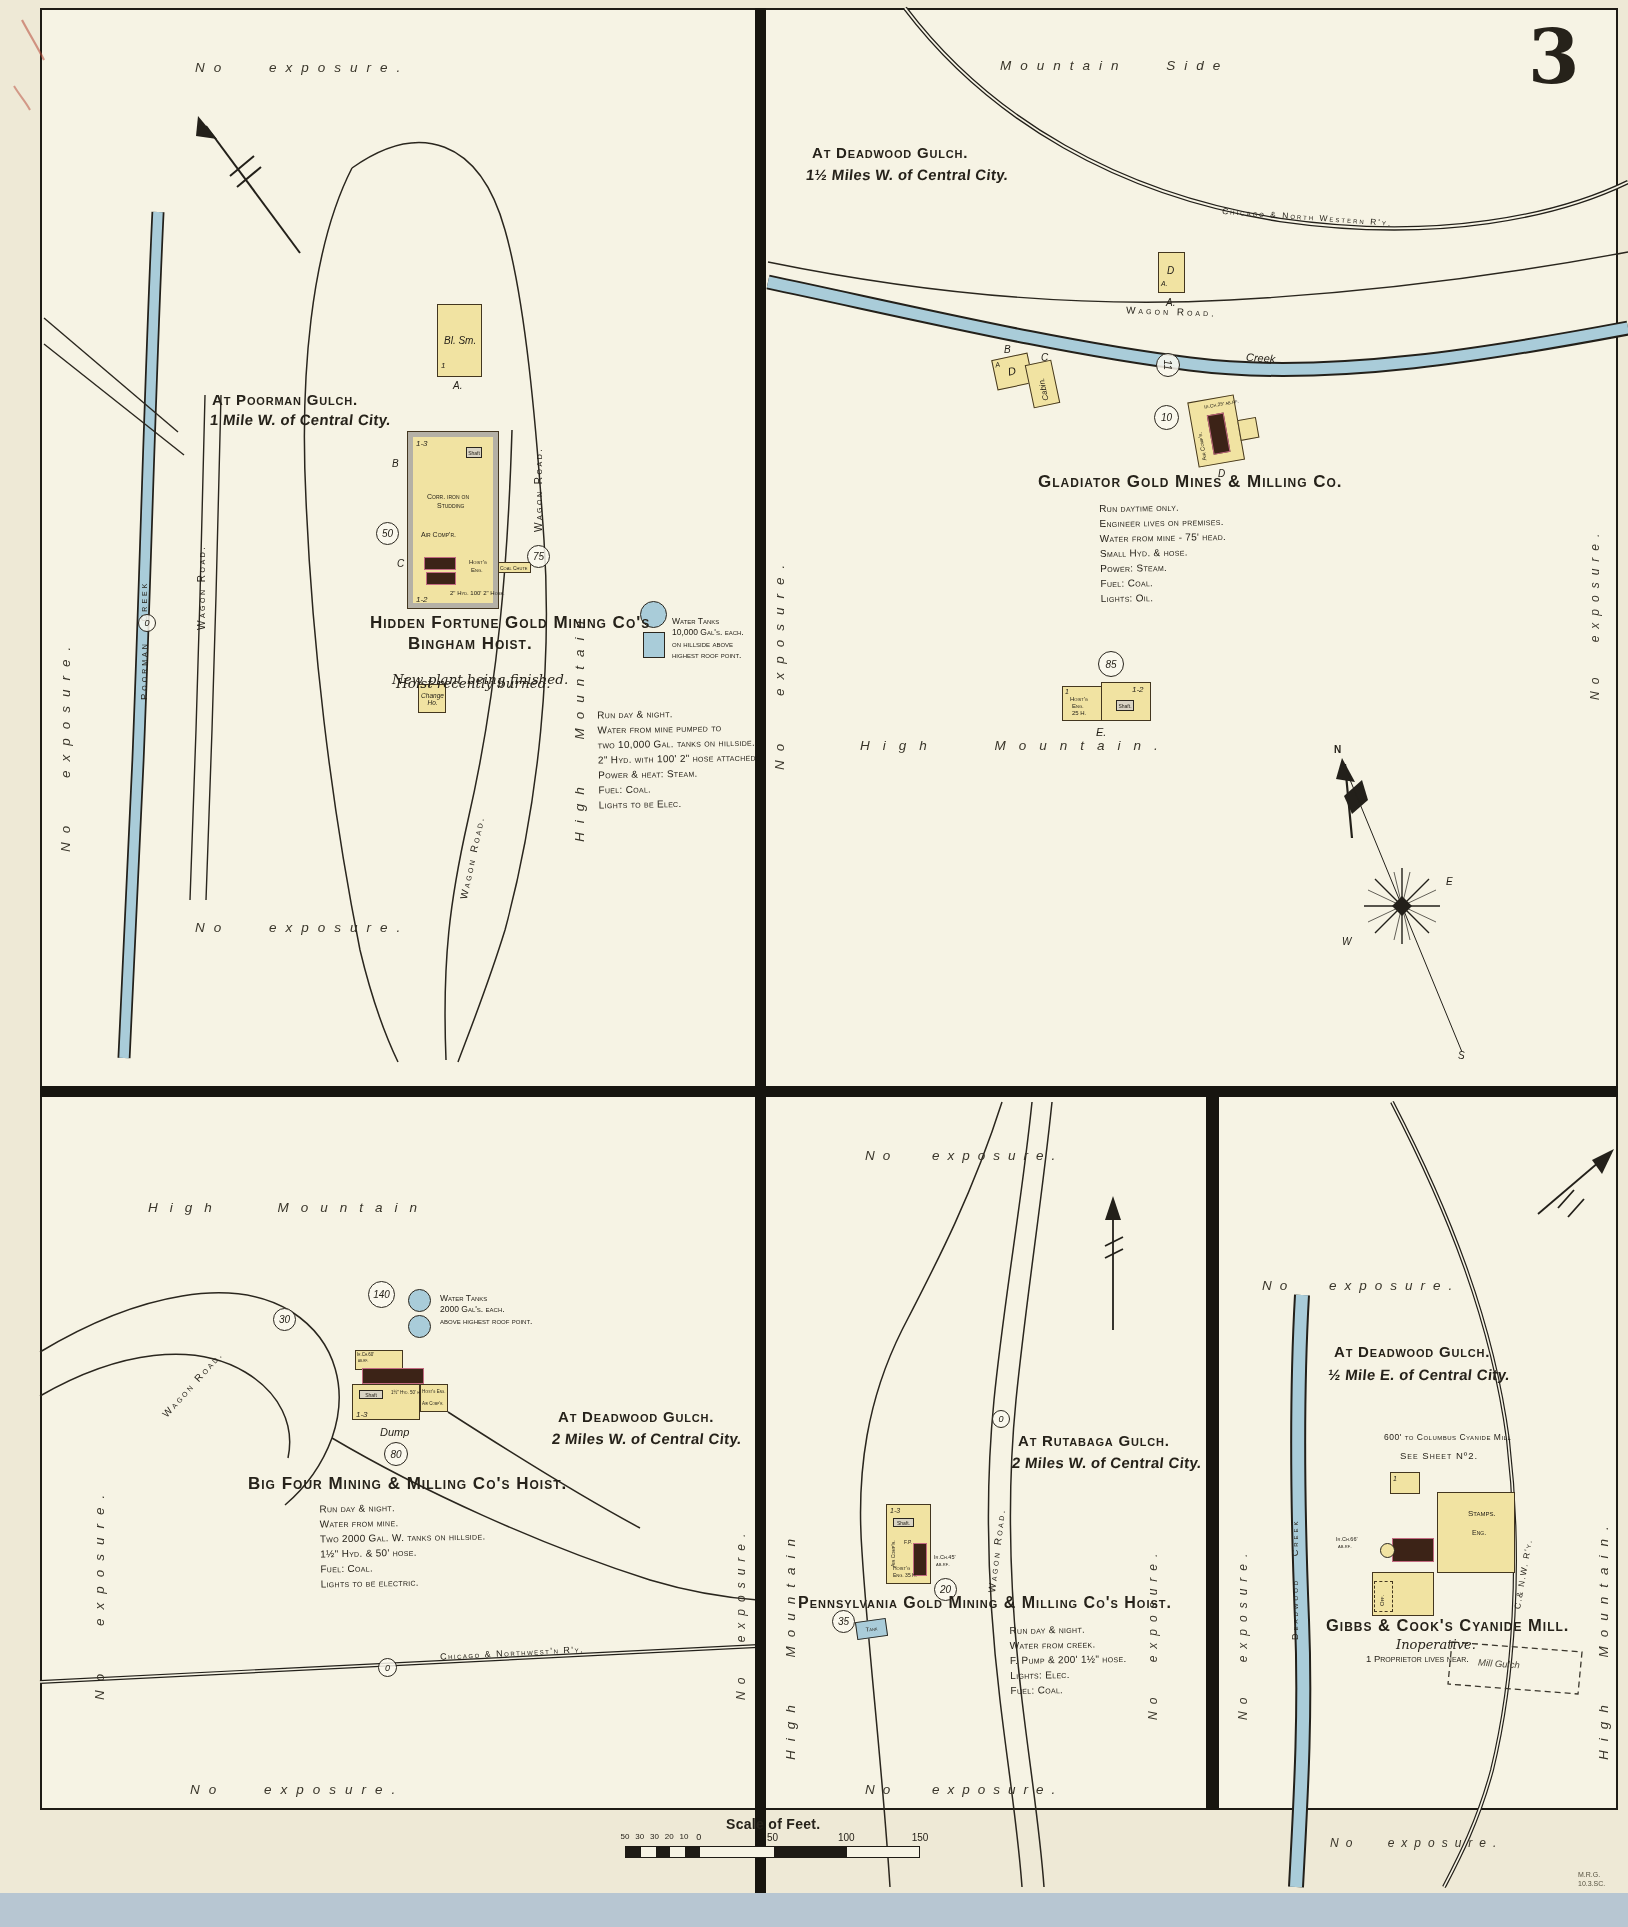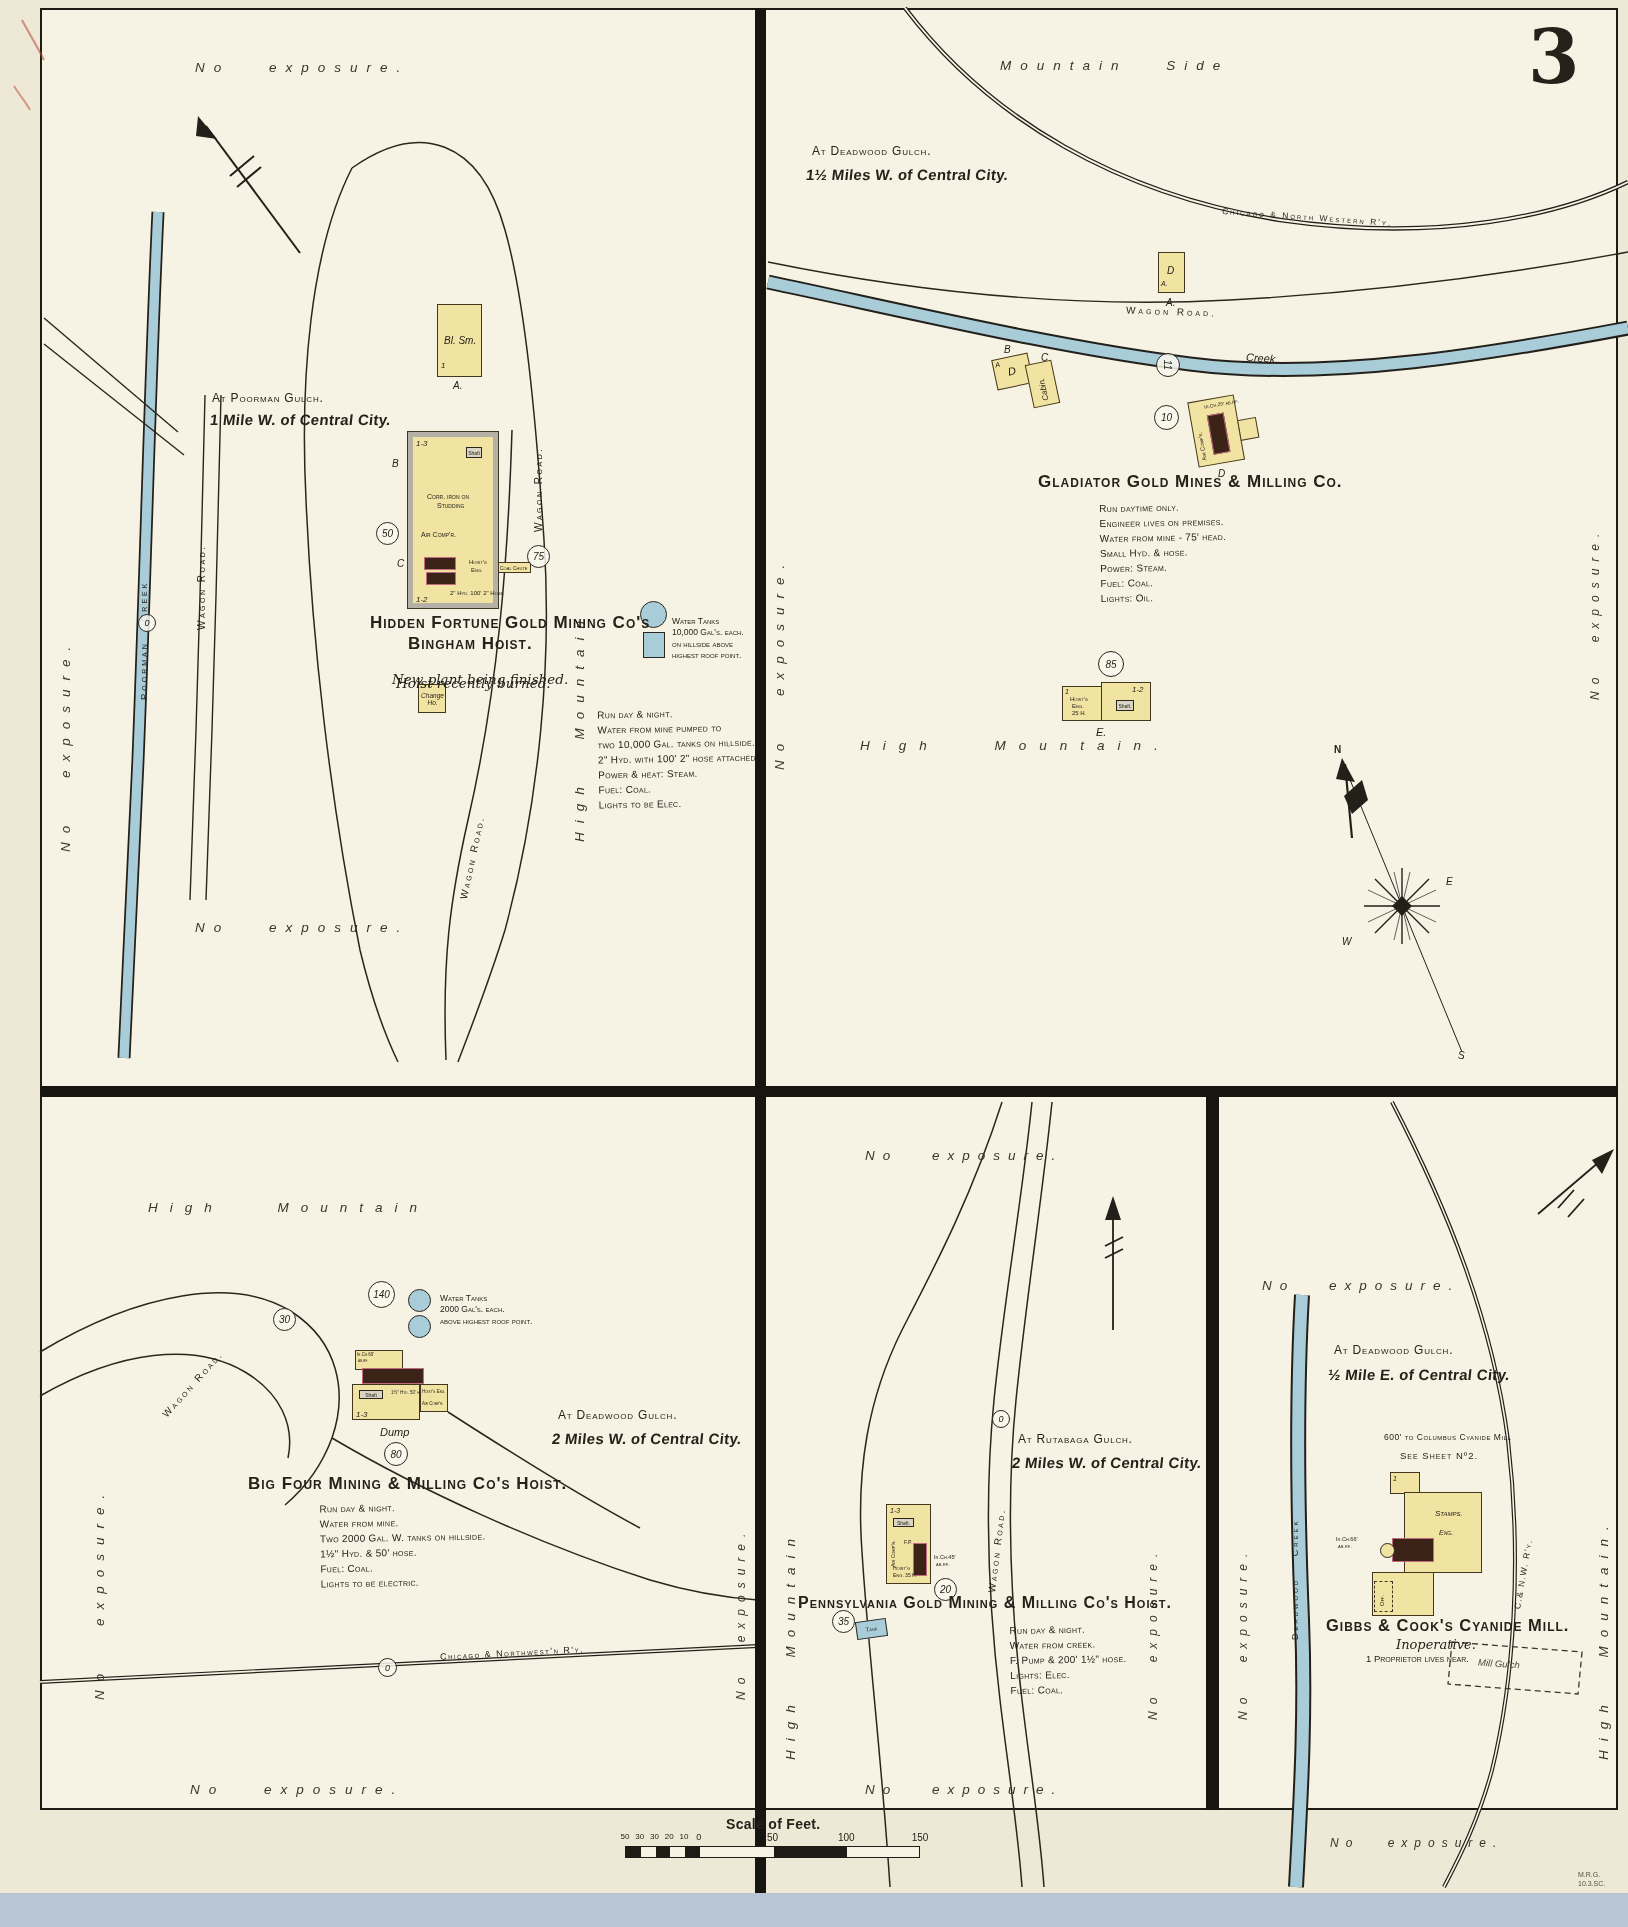--- a/index.html
+++ b/index.html
@@ -10,21 +10,21 @@
   #bluestrip{position:absolute;left:0;top:1893px;width:1628px;height:34px;background:#b7c6d2;z-index:6;}
   svg.lines{position:absolute;left:0;top:0;z-index:1;}
   .t{position:absolute;white-space:nowrap;z-index:3;}
   .sc{font-variant:small-caps;}
   .b{font-weight:bold;}
   .i{font-style:italic;}
   .serif{font-family:"DejaVu Serif",serif;}
   .edge{font-style:italic;letter-spacing:9px;word-spacing:26px;font-size:13.5px;color:#39352a;}
   .edgesm{font-style:italic;letter-spacing:7px;word-spacing:18px;font-size:12px;color:#39352a;}
   .vert{transform-origin:left top;transform:rotate(-90deg);}
-  .head1{font-size:12px;font-weight:normal;font-variant:small-caps;letter-spacing:.8px;}
+  .head1{font-size:15px;font-weight:bold;font-variant:small-caps;letter-spacing:.8px;}
   .head2{font-size:15px;letter-spacing:.3px;transform:skewX(-6deg);font-weight:bold;}
   .coname{font-size:17px;font-weight:bold;font-variant:small-caps;letter-spacing:1px;}
   .facts{z-index:3;position:absolute;transform:rotate(-1deg);}
   .facts div{font-size:10px;font-variant:small-caps;letter-spacing:.3px;line-height:1.5;}
   .tanknote div{font-size:8.5px;font-variant:small-caps;line-height:1.35;}
   .circ{position:absolute;border:1.6px solid #2a261e;border-radius:50%;display:flex;align-items:center;
         justify-content:center;background:rgba(250,248,238,.85);z-index:3;font-style:italic;}
   .bldg{position:absolute;background:#f1e3a2;border:1.3px solid #43361f;box-sizing:border-box;z-index:2;}
   .boiler{position:absolute;background:#3c2317;border:1.5px solid #c26a80;box-sizing:border-box;z-index:2;}
   .shaftbox{position:absolute;background:#d9d4c4;border:1px solid #2a261e;box-sizing:border-box;z-index:2;
@@ -369,21 +369,21 @@
   <div class="t head2" style="left:1328px;top:1366px;">½ Mile E. of Central City.</div>
   <div class="t sc vert" style="left:1290px;top:1640px;font-size:9px;letter-spacing:3px;word-spacing:16px;">Deadwood Creek</div>
   <div class="t sc vert" style="left:1512px;top:1608px;font-size:8.5px;letter-spacing:1.5px;transform:rotate(-80deg);transform-origin:left top;">C.&amp; N.W. R'y.</div>
 
   <div class="t sc" style="left:1384px;top:1432px;font-size:8.5px;letter-spacing:.5px;">600' to Columbus Cyanide Mill</div>
   <div class="t sc" style="left:1400px;top:1450px;font-size:9.5px;letter-spacing:1px;">See Sheet Nº2.</div>
 
   <div class="bldg" style="left:1390px;top:1472px;width:30px;height:22px;">
     <div class="t i" style="left:2px;top:2px;font-size:7px;">1</div>
   </div>
-  <div class="bldg" style="left:1404px;top:1492px;width:78px;height:81px;font-style:italic;">
+  <div class="bldg" style="left:1437px;top:1492px;width:78px;height:81px;">
     <div class="t sc" style="left:30px;top:16px;font-size:8px;">Stamps.</div>
     <div class="t sc" style="left:34px;top:36px;font-size:7px;">Eng.</div>
   </div>
   <div class="boiler" style="left:1392px;top:1538px;width:42px;height:24px;"></div>
   <div class="circ" style="left:1380px;top:1543px;width:13px;height:13px;font-size:7px;background:#f1e3a2;"></div>
   <div class="bldg" style="left:1372px;top:1572px;width:62px;height:44px;">
     <div style="position:absolute;left:1px;top:8px;width:17px;height:29px;border:1.2px dashed #43361f;display:flex;align-items:center;justify-content:center;">
       <span class="vert t sc" style="left:4px;top:24px;font-size:6px;position:absolute;">Off.</span>
     </div>
   </div>

